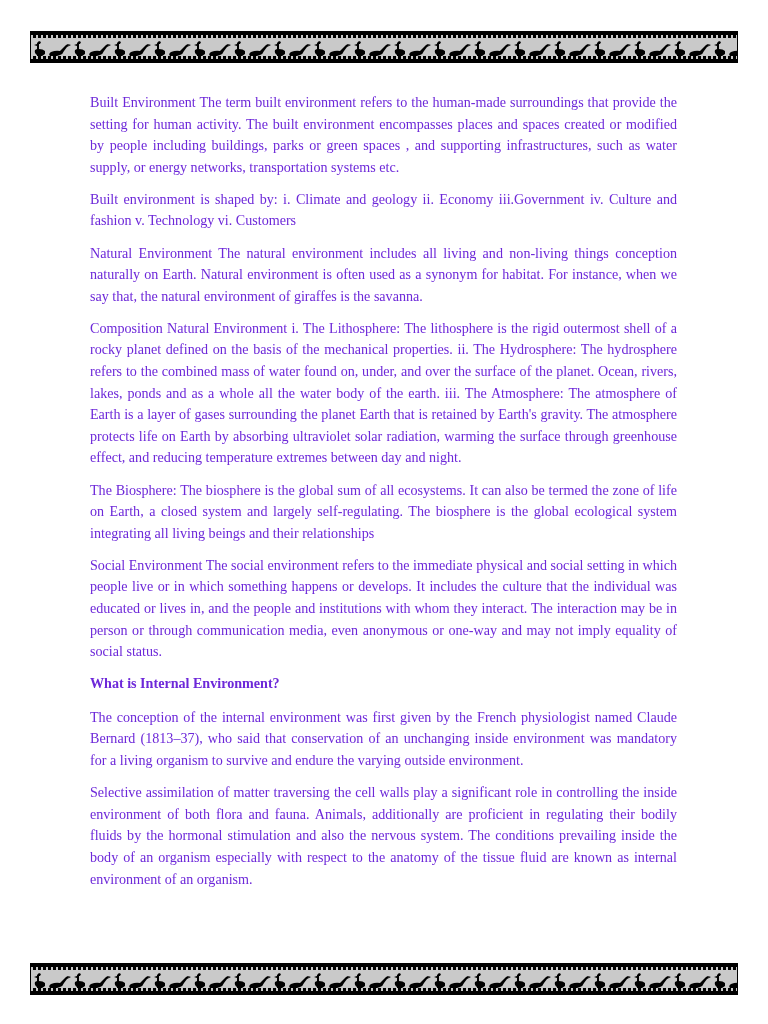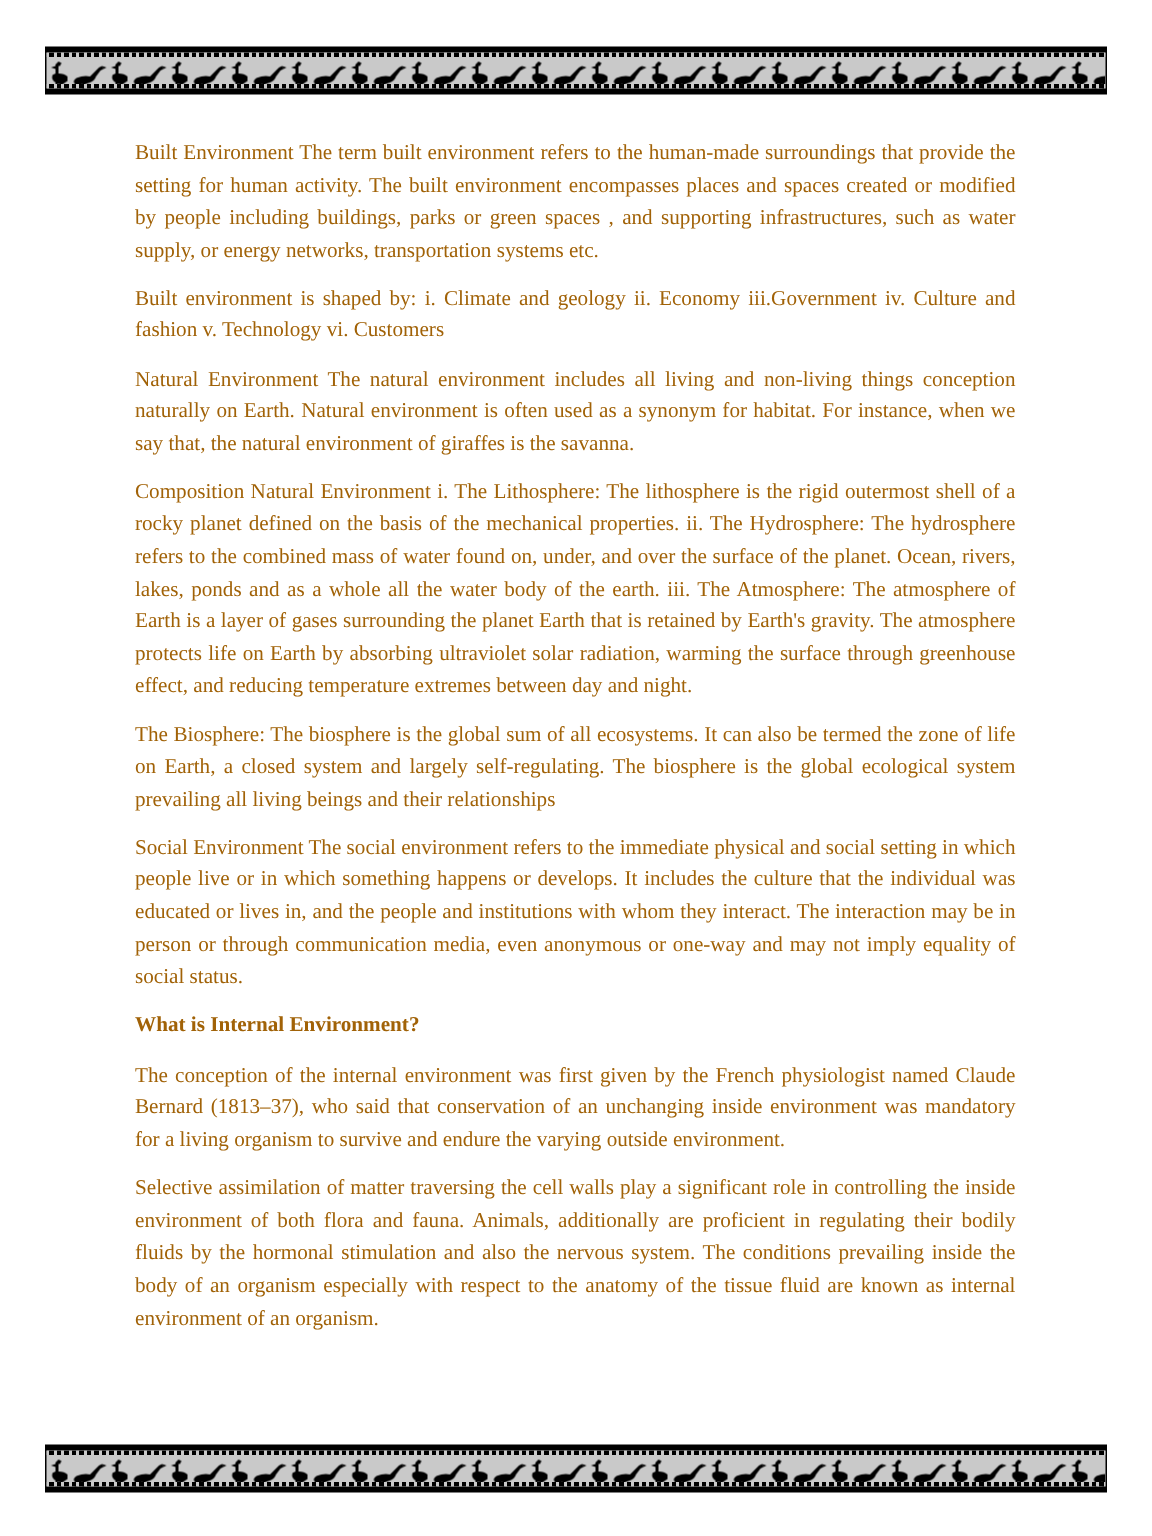--- a/index.html
+++ b/index.html
@@ -18,21 +18,21 @@
     }
     .border-band .dots-top { top: 0; }
     .border-band .dots-bottom { bottom: 0; }
     .border-band svg { position: absolute; left: 0; top: 4px; }
     #border-top { top: 31px; }
     #border-bottom { top: 963px; }
 
     .page {
       position: absolute; left: 90px; top: 92px; width: 587px;
       font-family: "Liberation Serif", serif; font-size: 14.1px; line-height: 21.6px;
-      color: #a16207; text-align: justify;
+      color: #6d28d9; text-align: justify;
     }
     .page p { margin: 0 0 10.5px 0; }
     .page p.heading { font-weight: bold; margin-bottom: 12px; }
   </style>
 </head>
 <body>
 
 <svg width="0" height="0" style="position:absolute">
   <defs>
 
@@ -60,21 +60,21 @@
     </svg>
     <div class="dots-bottom"></div>
   </div>
 </div>
 
 <div class="page">
   <p>Built Environment The term built environment refers to the human-made surroundings that provide the setting for human activity. The built environment encompasses places and spaces created or modified by people including buildings, parks or green spaces , and supporting infrastructures, such as water supply, or energy networks, transportation systems etc.</p>
   <p>Built environment is shaped by: i. Climate and geology ii. Economy iii.Government iv. Culture and fashion v. Technology vi. Customers</p>
   <p>Natural Environment The natural environment includes all living and non-living things conception naturally on Earth. Natural environment is often used as a synonym for habitat. For instance, when we say that, the natural environment of giraffes is the savanna.</p>
   <p>Composition Natural Environment i. The Lithosphere: The lithosphere is the rigid outermost shell of a rocky planet defined on the basis of the mechanical properties. ii. The Hydrosphere: The hydrosphere refers to the combined mass of water found on, under, and over the surface of the planet. Ocean, rivers, lakes, ponds and as a whole all the water body of the earth. iii. The Atmosphere: The atmosphere of Earth is a layer of gases surrounding the planet Earth that is retained by Earth's gravity. The atmosphere protects life on Earth by absorbing ultraviolet solar radiation, warming the surface through greenhouse effect, and reducing temperature extremes between day and night.</p>
-  <p>The Biosphere: The biosphere is the global sum of all ecosystems. It can also be termed the zone of life on Earth, a closed system and largely self-regulating. The biosphere is the global ecological system prevailing all living beings and their relationships</p>
+  <p>The Biosphere: The biosphere is the global sum of all ecosystems. It can also be termed the zone of life on Earth, a closed system and largely self-regulating. The biosphere is the global ecological system integrating all living beings and their relationships</p>
   <p>Social Environment The social environment refers to the immediate physical and social setting in which people live or in which something happens or develops. It includes the culture that the individual was educated or lives in, and the people and institutions with whom they interact. The interaction may be in person or through communication media, even anonymous or one-way and may not imply equality of social status.</p>
   <p class="heading">What is Internal Environment?</p>
   <p>The conception of the internal environment was first given by the French physiologist named Claude Bernard (1813–37), who said that conservation of an unchanging inside environment was mandatory for a living organism to survive and endure the varying outside environment.</p>
   <p>Selective assimilation of matter traversing the cell walls play a significant role in controlling the inside environment of both flora and fauna. Animals, additionally are proficient in regulating their bodily fluids by the hormonal stimulation and also the nervous system. The conditions prevailing inside the body of an organism especially with respect to the anatomy of the tissue fluid are known as internal environment of an organism.</p>
 </div>
 
 <div id="border-bottom" class="border-band">
   <div class="inner">
     <div class="dots-top"></div>
     <svg width="706" height="22">

